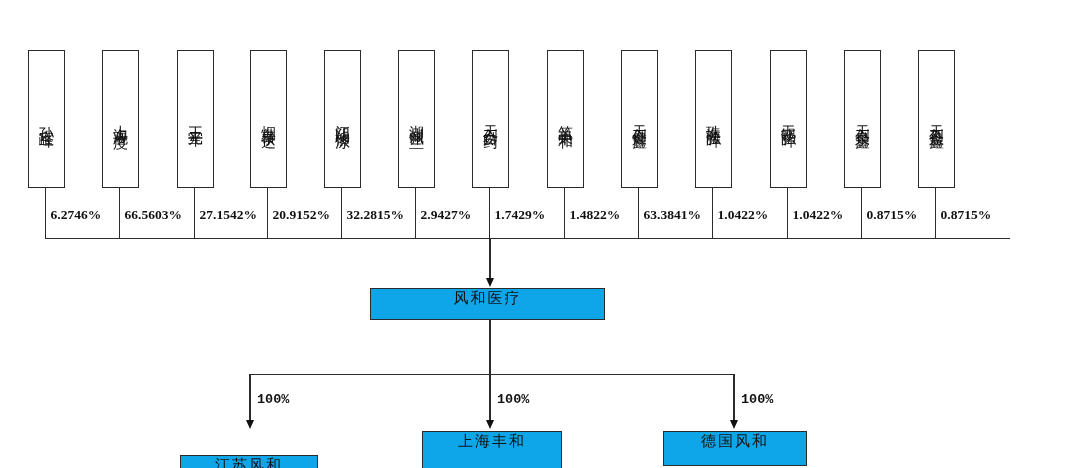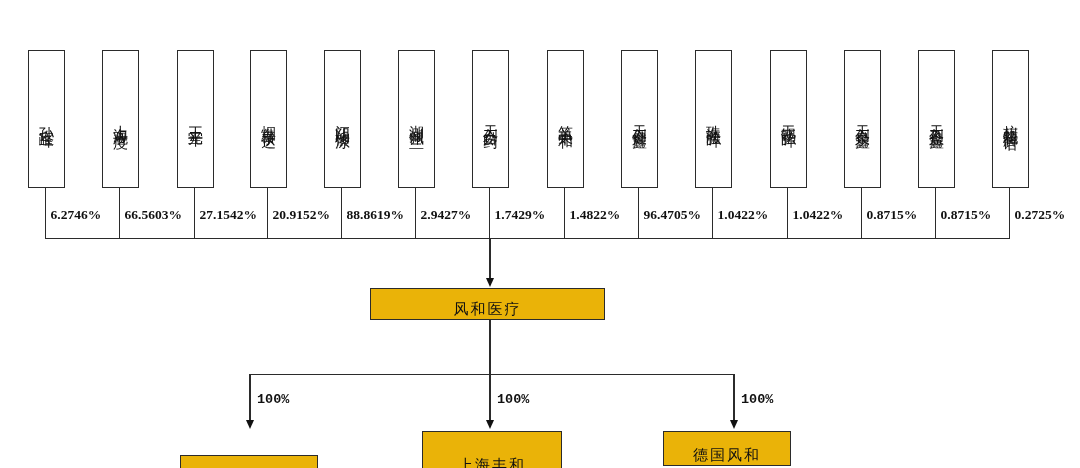--- a/index.html
+++ b/index.html
@@ -29,21 +29,21 @@
     font-size:13.5px; font-weight:bold; white-space:nowrap;
   }
   .hline, .vline { position:absolute; background:#2b2b2b; }
   .arrowhead {
     position:absolute; width:0; height:0;
     border-left:4.5px solid transparent; border-right:4.5px solid transparent;
     border-top:9.5px solid #111111;
   }
   .cbox {
     position:absolute; border:1.4px solid #2b2b2b; box-sizing:border-box;
-    background:#eab308; display:flex; align-items:flex-end; justify-content:center;
+    background:#0ea5e9; display:flex; align-items:flex-start; justify-content:center;
     font-size:15px; letter-spacing:2px;
   }
   .pct-label {
     position:absolute; font-size:13.5px; font-weight:bold; white-space:nowrap;font-family:Liberation Mono, monospace;
   }
 </style>
 </head>
 <body>
 
 <div class="canvas">
@@ -74,21 +74,21 @@
         <span class="vtext">烟台泰达</span>
       </div>
     <div class="sh-stem"></div>
     <div class="sh-pct">20.9152%</div>
   </div>
   <div class="sh-unit" style="left:323.5px">
     <div class="sh-box">
         <span class="vtext">江阴柳涤</span>
       </div>
     <div class="sh-stem"></div>
-    <div class="sh-pct">88.8619%</div>
+    <div class="sh-pct">32.2815%</div>
   </div>
   <div class="sh-unit" style="left:397.5px">
     <div class="sh-box">
         <span class="vtext">湖州佩兰</span>
       </div>
     <div class="sh-stem"></div>
     <div class="sh-pct">2.9427%</div>
   </div>
   <div class="sh-unit" style="left:471.5px">
     <div class="sh-box">
@@ -102,21 +102,21 @@
         <span class="vtext">筑美中和</span>
       </div>
     <div class="sh-stem"></div>
     <div class="sh-pct">1.4822%</div>
   </div>
   <div class="sh-unit" style="left:620.5px">
     <div class="sh-box">
         <span class="vtext">天创健鑫</span>
       </div>
     <div class="sh-stem"></div>
-    <div class="sh-pct">96.4705%</div>
+    <div class="sh-pct">63.3841%</div>
   </div>
   <div class="sh-unit" style="left:694.5px">
     <div class="sh-box">
         <span class="vtext">珠海弘晖</span>
       </div>
     <div class="sh-stem"></div>
     <div class="sh-pct">1.0422%</div>
   </div>
   <div class="sh-unit" style="left:769.5px">
     <div class="sh-box">
@@ -131,27 +131,20 @@
       </div>
     <div class="sh-stem"></div>
     <div class="sh-pct">0.8715%</div>
   </div>
   <div class="sh-unit" style="left:917.5px">
     <div class="sh-box">
         <span class="vtext">天创盈鑫</span>
       </div>
     <div class="sh-stem"></div>
     <div class="sh-pct">0.8715%</div>
-  </div>
-  <div class="sh-unit" style="left:991.5px">
-    <div class="sh-box">
-        <span class="vtext">杭州花解语</span>
-      </div>
-    <div class="sh-stem"></div>
-    <div class="sh-pct">0.2725%</div>
   </div>
 
   <div class="hline" style="left:46px; top:210px; width:964px; height:1.4px"></div>
 
   <div class="vline" style="left:489.3px; top:210px; width:1.4px; height:41px"></div>
   <div class="arrowhead" style="left:485.5px; top:250px"></div>
 
   <div class="cbox" style="left:370px; top:260px; width:235px; height:32px">
     <span>风和医疗</span>
   </div>
@@ -169,17 +162,17 @@
   <div class="vline" style="left:489.3px; top:346px; width:1.4px; height:47px"></div>
   <div class="arrowhead" style="left:485.5px; top:392px"></div>
   <div class="pct-label" style="left:497px; top:364px">100%</div>
   <div class="cbox" style="left:422px; top:403px; width:140px; height:45px">
     <span>上海丰和</span>
   </div>
 
   <div class="vline" style="left:733.3px; top:346px; width:1.4px; height:47px"></div>
   <div class="arrowhead" style="left:729.5px; top:392px"></div>
   <div class="pct-label" style="left:741px; top:364px">100%</div>
-  <div class="cbox" style="left:663px; top:403px; width:128px; height:35px">
+  <div class="cbox" style="left:663px; top:403px; width:144px; height:35px">
     <span>德国风和</span>
   </div>
 
 </div>
 
 </body></html>

